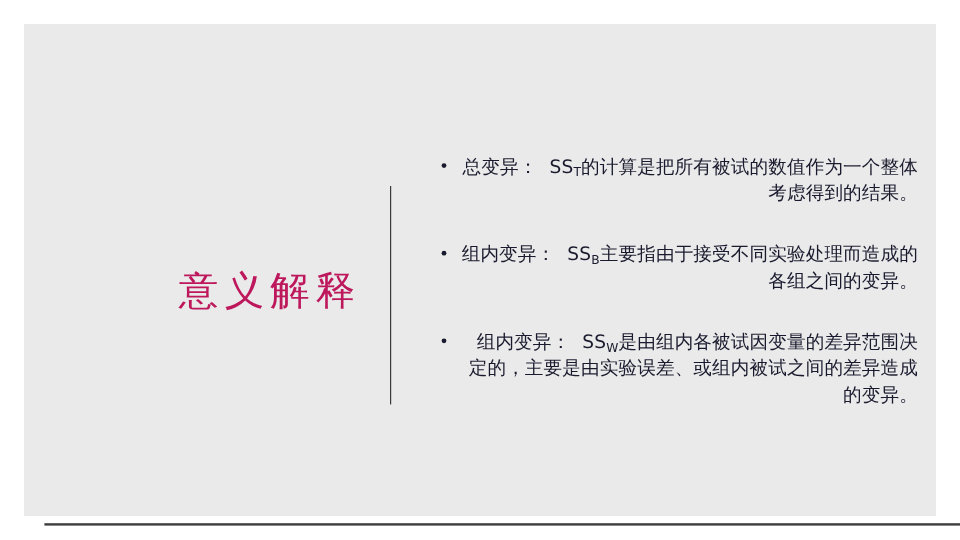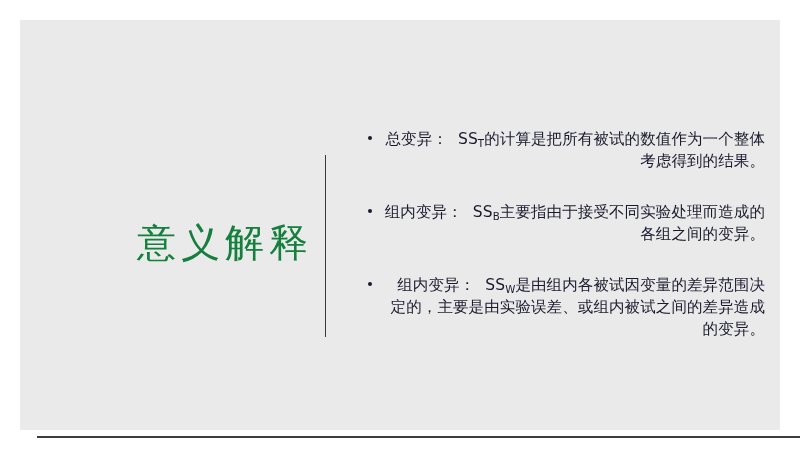--- a/index.html
+++ b/index.html
@@ -37,23 +37,23 @@
     left: 110px;
     top: 196px;
     width: 185px;
     height: 55px;
     display: flex;
     align-items: center;
     justify-content: center;
   }
   .slide-title {
     font-family: Liberation Serif, serif;
-    font-size: 39px;
+    font-size: 33px;
     line-height: 1.1;
-    color: #15803d;
+    color: #be185d;
     letter-spacing: 5px;
     white-space: nowrap;
     padding-left: 5px;
   }
 
   
   .vertical-divider {
     position: absolute;
     left: 305px;
     top: 135px;

